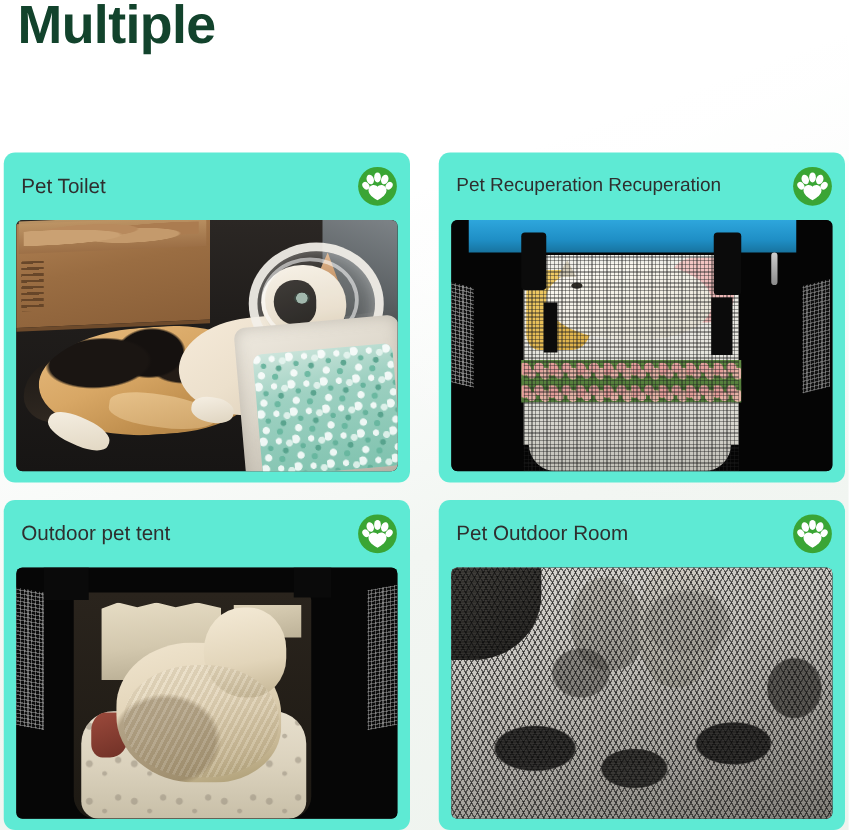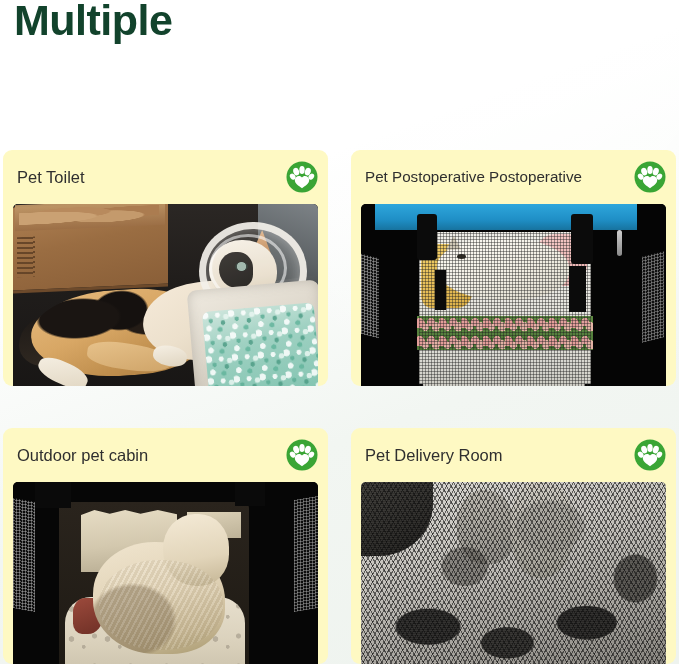--- a/index.html
+++ b/index.html
@@ -50,26 +50,25 @@
     left: 3px;
     top: 122px;
     width: 673px;
     display: grid;
     grid-template-columns: 325px 325px;
     grid-template-rows: 264px 264px;
     column-gap: 23px;
     row-gap: 14px;
   }
   .card {
-    background: #fef9c3;
+    background: #5eead4;
     border-radius: 9px;
     padding: 0;
     position: relative;
     overflow: hidden;
-    margin-top: 28px;
   }
   .card-header {
     height: 53px;
     display: flex;
     align-items: center;
     justify-content: space-between;
     padding: 0 10px 0 14px;
     box-sizing: border-box;
   }
   .card-title {
@@ -591,21 +590,21 @@
           <div class="p1-litter-box"></div>
           <div class="p1-litter-rim">
               <div class="p1-litter-grain"></div>
             </div>
         </div>
       </div>
     </div>
 
     <div class="card compact">
       <div class="card-header">
-        <span class="card-title">Pet Postoperative Postoperative</span>
+        <span class="card-title">Pet Recuperation Recuperation</span>
         <span class="paw-badge">
           <svg viewBox="0 0 32 32" width="32" height="32" aria-hidden="true">
             <circle cx="16" cy="16" r="15.5" fill="#3aa535"></circle>
             <ellipse cx="10.2" cy="10.6" rx="2.9" ry="3.9" fill="#ffffff" transform="rotate(-18 10.2 10.6)"></ellipse>
             <ellipse cx="16.0" cy="8.9" rx="2.7" ry="4.0" fill="#ffffff"></ellipse>
             <ellipse cx="21.8" cy="10.6" rx="2.9" ry="3.9" fill="#ffffff" transform="rotate(18 21.8 10.6)"></ellipse>
             <ellipse cx="25.3" cy="15.6" rx="2.5" ry="3.3" fill="#ffffff" transform="rotate(38 25.3 15.6)"></ellipse>
             <ellipse cx="6.7" cy="15.6" rx="2.5" ry="3.3" fill="#ffffff" transform="rotate(-38 6.7 15.6)"></ellipse>
             <path d="M16 27.2c-3.6-2.3-7.2-4.6-7.2-8.1 0-2.5 2-4.2 4.2-4.2 1.3 0 2.4.6 3 1.5.6-.9 1.7-1.5 3-1.5 2.2 0 4.2 1.7 4.2 4.2 0 3.5-3.6 5.8-7.2 8.1z" fill="#ffffff"></path>
           </svg>
@@ -633,21 +632,21 @@
           <div class="p2-strap p2-s4"></div>
           <div class="p2-sidemesh-l"></div>
           <div class="p2-sidemesh-r"></div>
           <div class="p2-zip"></div>
         </div>
       </div>
     </div>
 
     <div class="card">
       <div class="card-header">
-        <span class="card-title">Outdoor pet cabin</span>
+        <span class="card-title">Outdoor pet tent</span>
         <span class="paw-badge">
           <svg viewBox="0 0 32 32" width="32" height="32" aria-hidden="true">
             <circle cx="16" cy="16" r="15.5" fill="#3aa535"></circle>
             <ellipse cx="10.2" cy="10.6" rx="2.9" ry="3.9" fill="#ffffff" transform="rotate(-18 10.2 10.6)"></ellipse>
             <ellipse cx="16.0" cy="8.9" rx="2.7" ry="4.0" fill="#ffffff"></ellipse>
             <ellipse cx="21.8" cy="10.6" rx="2.9" ry="3.9" fill="#ffffff" transform="rotate(18 21.8 10.6)"></ellipse>
             <ellipse cx="25.3" cy="15.6" rx="2.5" ry="3.3" fill="#ffffff" transform="rotate(38 25.3 15.6)"></ellipse>
             <ellipse cx="6.7" cy="15.6" rx="2.5" ry="3.3" fill="#ffffff" transform="rotate(-38 6.7 15.6)"></ellipse>
             <path d="M16 27.2c-3.6-2.3-7.2-4.6-7.2-8.1 0-2.5 2-4.2 4.2-4.2 1.3 0 2.4.6 3 1.5.6-.9 1.7-1.5 3-1.5 2.2 0 4.2 1.7 4.2 4.2 0 3.5-3.6 5.8-7.2 8.1z" fill="#ffffff"></path>
           </svg>
@@ -670,21 +669,21 @@
           <div class="p3-mesh-l"></div>
           <div class="p3-mesh-r"></div>
           <div class="p3-strap p3-t1"></div>
           <div class="p3-strap p3-t2"></div>
         </div>
       </div>
     </div>
 
     <div class="card">
       <div class="card-header">
-        <span class="card-title">Pet Delivery Room</span>
+        <span class="card-title">Pet Outdoor Room</span>
         <span class="paw-badge">
           <svg viewBox="0 0 32 32" width="32" height="32" aria-hidden="true">
             <circle cx="16" cy="16" r="15.5" fill="#3aa535"></circle>
             <ellipse cx="10.2" cy="10.6" rx="2.9" ry="3.9" fill="#ffffff" transform="rotate(-18 10.2 10.6)"></ellipse>
             <ellipse cx="16.0" cy="8.9" rx="2.7" ry="4.0" fill="#ffffff"></ellipse>
             <ellipse cx="21.8" cy="10.6" rx="2.9" ry="3.9" fill="#ffffff" transform="rotate(18 21.8 10.6)"></ellipse>
             <ellipse cx="25.3" cy="15.6" rx="2.5" ry="3.3" fill="#ffffff" transform="rotate(38 25.3 15.6)"></ellipse>
             <ellipse cx="6.7" cy="15.6" rx="2.5" ry="3.3" fill="#ffffff" transform="rotate(-38 6.7 15.6)"></ellipse>
             <path d="M16 27.2c-3.6-2.3-7.2-4.6-7.2-8.1 0-2.5 2-4.2 4.2-4.2 1.3 0 2.4.6 3 1.5.6-.9 1.7-1.5 3-1.5 2.2 0 4.2 1.7 4.2 4.2 0 3.5-3.6 5.8-7.2 8.1z" fill="#ffffff"></path>
           </svg>

